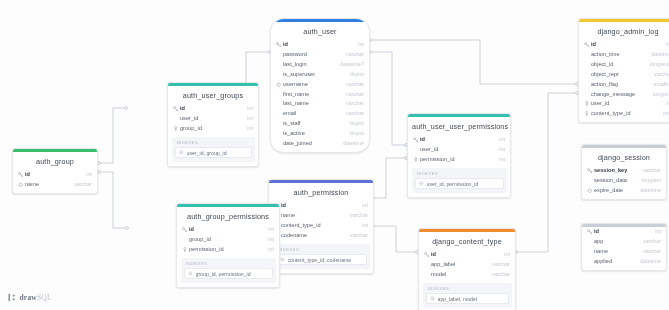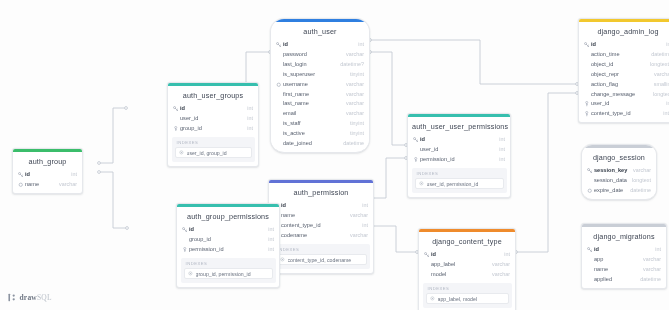--- a/index.html
+++ b/index.html
@@ -373,21 +373,21 @@
             <span class="idx-icon">
               <svg width="4.8" height="4.8" viewBox="0 0 12 12">
                 <circle cx="6" cy="6" r="4" fill="none" stroke="#a9b0bb" stroke-width="1.2"></circle>
                 <circle cx="6" cy="6" r="1.3" fill="#a9b0bb"></circle>
               </svg>
             </span>
             <span class="idx-text">user_id, permission_id</span>
           </div>
         </div>
       </div>
-      <div class="table-card" style="left: 12px; top: 148px; width: 71px;">
+      <div class="table-card" style="left: 12px; top: 148px; width: 86px;">
         <div class="tbl-accent" style="background: rgb(59, 189, 107);"></div>
         <div class="tbl-title">auth_group</div>
         <div class="col-row">
           <span class="col-icon">
             <svg width="5.5" height="5.5" viewBox="0 0 12 12">
               <circle cx="3.4" cy="3.4" r="2.2" fill="none" stroke="#8d95a3" stroke-width="1.2"></circle>
               <path d="M5 5 L10.4 10.4 M8.2 8.2 L9.6 6.9 M9.5 9.5 L10.8 8.2" stroke="#8d95a3" stroke-width="1.2" fill="none" stroke-linecap="round"></path>
             </svg>
           </span>
           <span class="col-name pk">id</span>
@@ -397,21 +397,21 @@
           <span class="col-icon">
             <svg width="5.5" height="5.5" viewBox="0 0 12 12">
               <circle cx="6" cy="6" r="3.6" fill="none" stroke="#9aa2b1" stroke-width="1.3"></circle>
             </svg>
           </span>
           <span class="col-name">name</span>
           <span class="col-type">varchar</span>
         </div>
         <div style="height: 3px;"></div>
       </div>
-      <div class="table-card" style="left: 581px; top: 144px; width: 76px; border-radius: 11px;">
+      <div class="table-card" style="left: 581px; top: 144px; width: 86px;">
         <div class="tbl-accent" style="background: rgb(201, 206, 214);"></div>
         <div class="tbl-title">django_session</div>
         <div class="col-row">
           <span class="col-icon">
             <svg width="5.5" height="5.5" viewBox="0 0 12 12">
               <circle cx="3.4" cy="3.4" r="2.2" fill="none" stroke="#8d95a3" stroke-width="1.2"></circle>
               <path d="M5 5 L10.4 10.4 M8.2 8.2 L9.6 6.9 M9.5 9.5 L10.8 8.2" stroke="#8d95a3" stroke-width="1.2" fill="none" stroke-linecap="round"></path>
             </svg>
           </span>
           <span class="col-name pk">session_key</span>
@@ -546,21 +546,20 @@
                 <circle cx="6" cy="6" r="4" fill="none" stroke="#a9b0bb" stroke-width="1.2"></circle>
                 <circle cx="6" cy="6" r="1.3" fill="#a9b0bb"></circle>
               </svg>
             </span>
             <span class="idx-text">app_label, model</span>
           </div>
         </div>
       </div>
       <div class="table-card" style="left: 581px; top: 223px; width: 86px;">
         <div class="tbl-accent" style="background: rgb(201, 206, 214);"></div>
-        <div class="tbl-title">django_migrations</div>
         <div class="col-row">
           <span class="col-icon">
             <svg width="5.5" height="5.5" viewBox="0 0 12 12">
               <circle cx="3.4" cy="3.4" r="2.2" fill="none" stroke="#8d95a3" stroke-width="1.2"></circle>
               <path d="M5 5 L10.4 10.4 M8.2 8.2 L9.6 6.9 M9.5 9.5 L10.8 8.2" stroke="#8d95a3" stroke-width="1.2" fill="none" stroke-linecap="round"></path>
             </svg>
           </span>
           <span class="col-name pk">id</span>
           <span class="col-type">int</span>
         </div>

